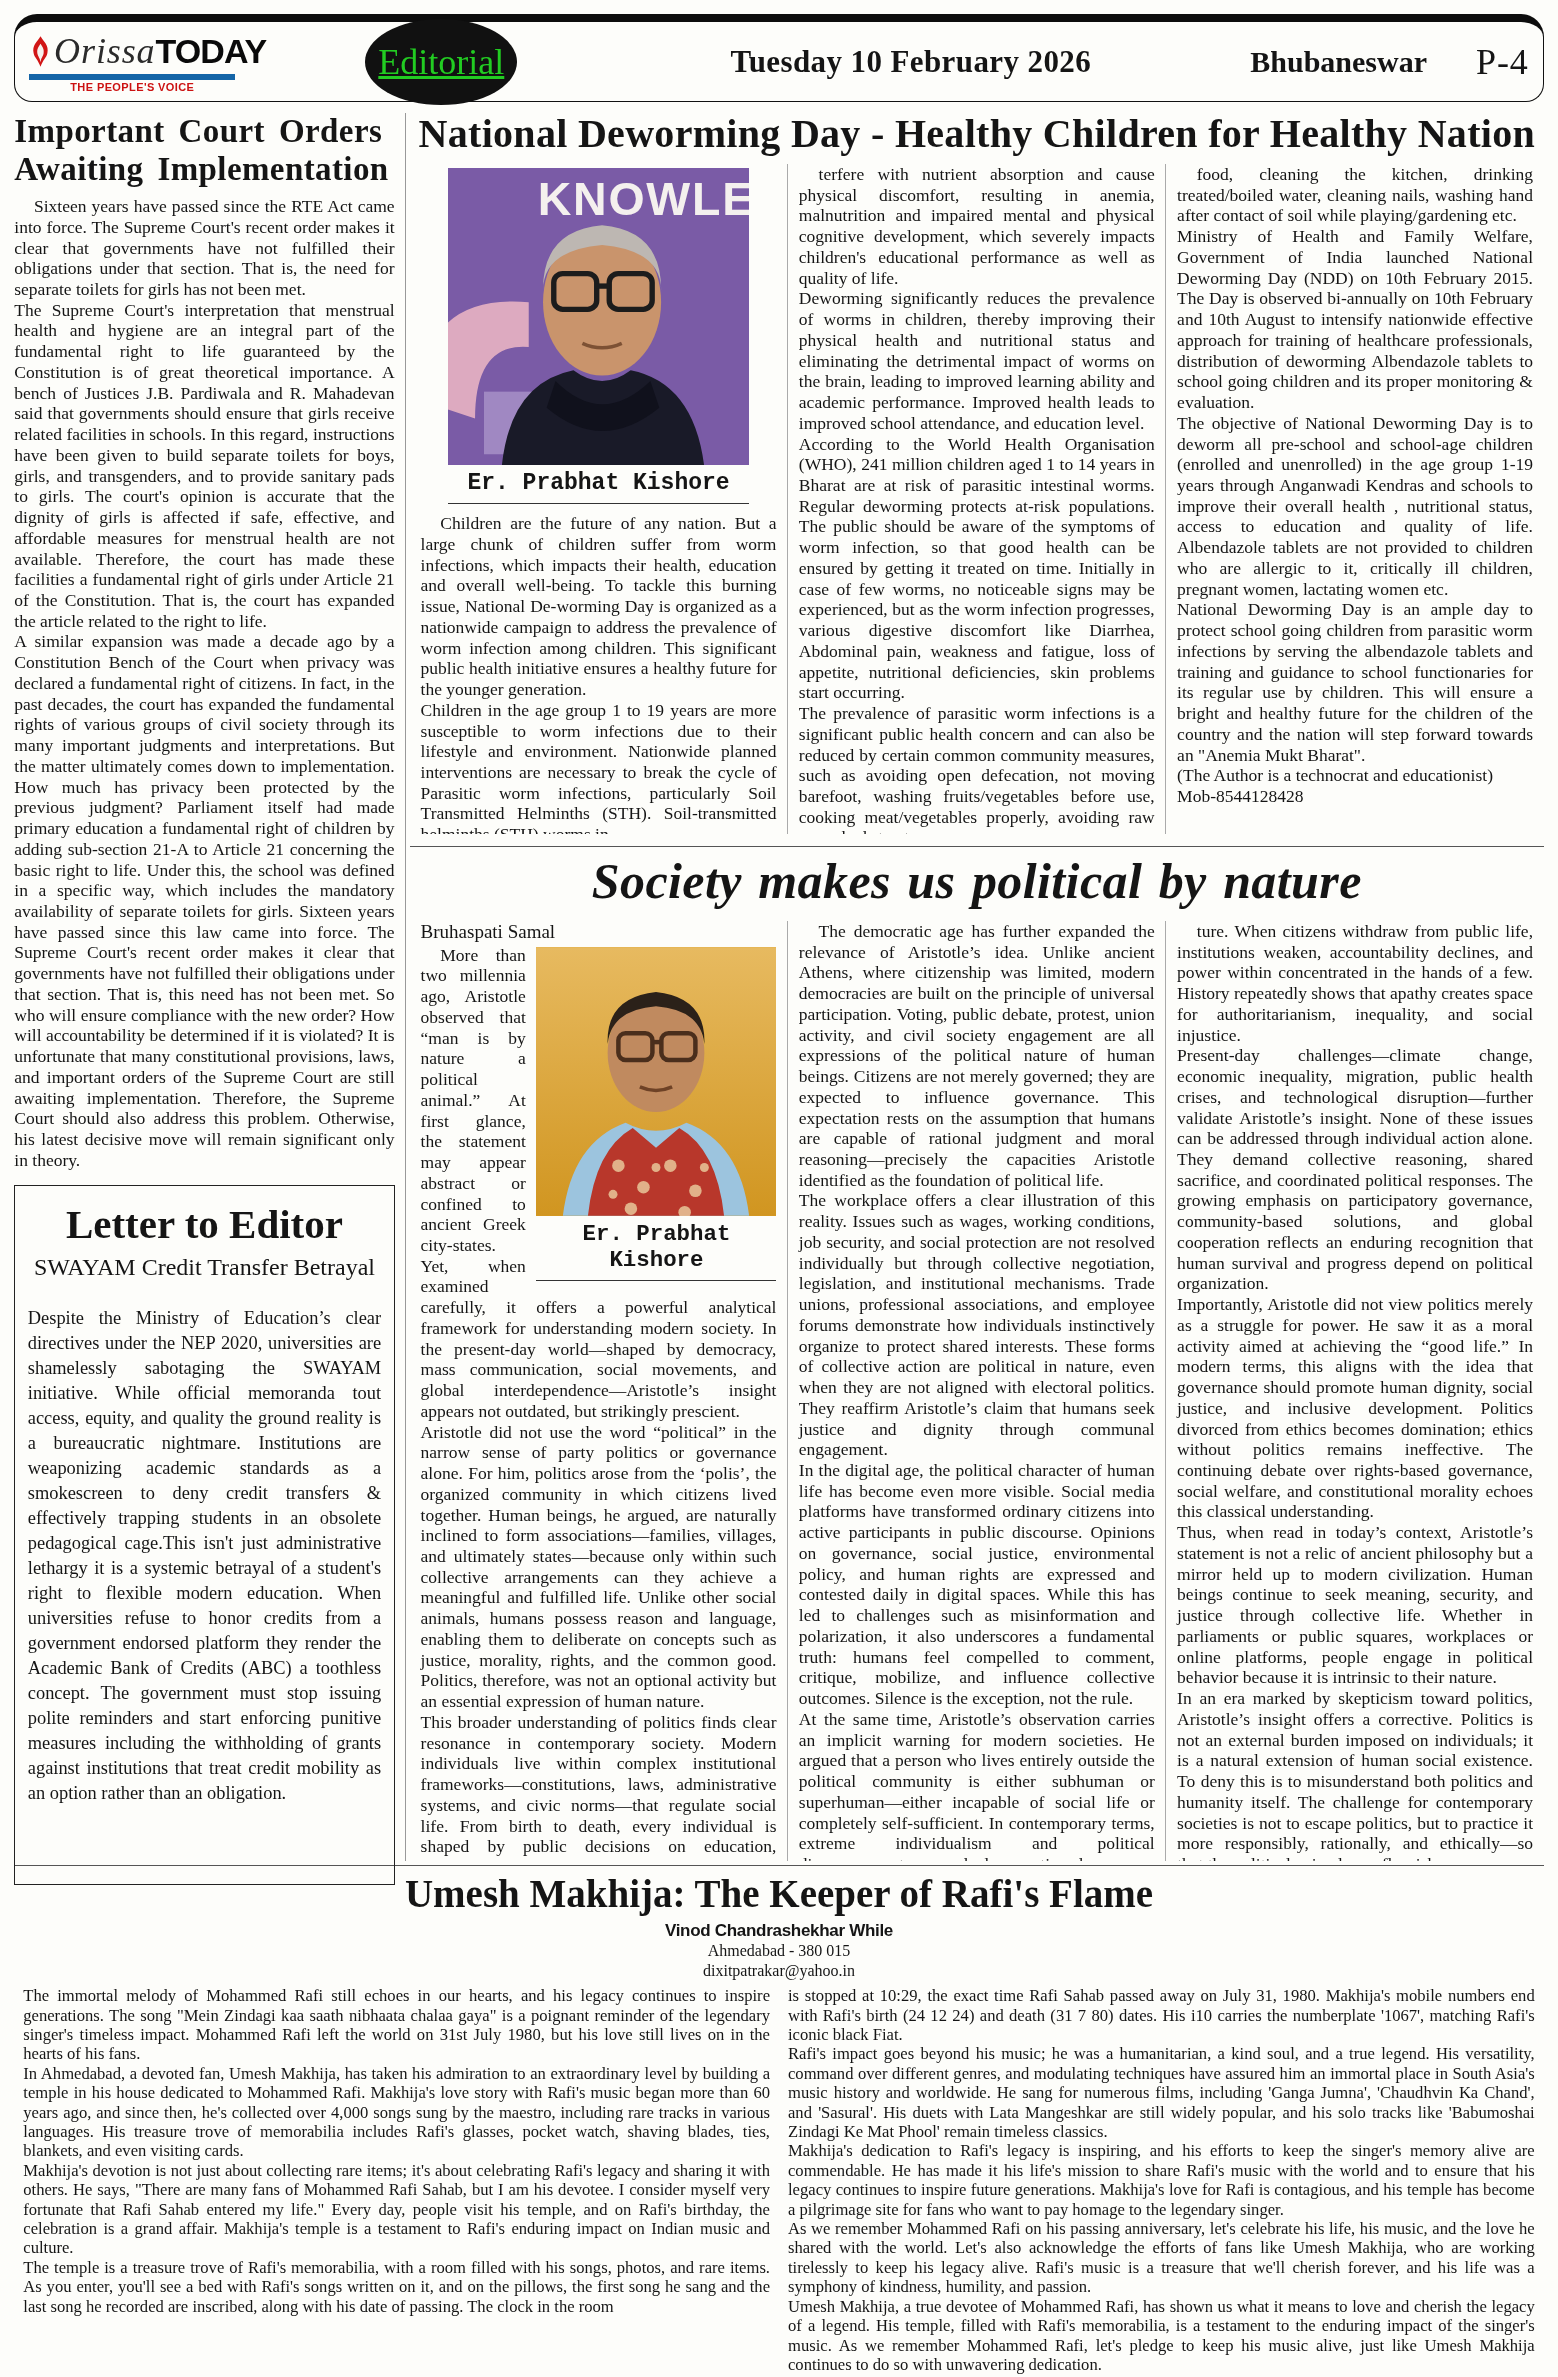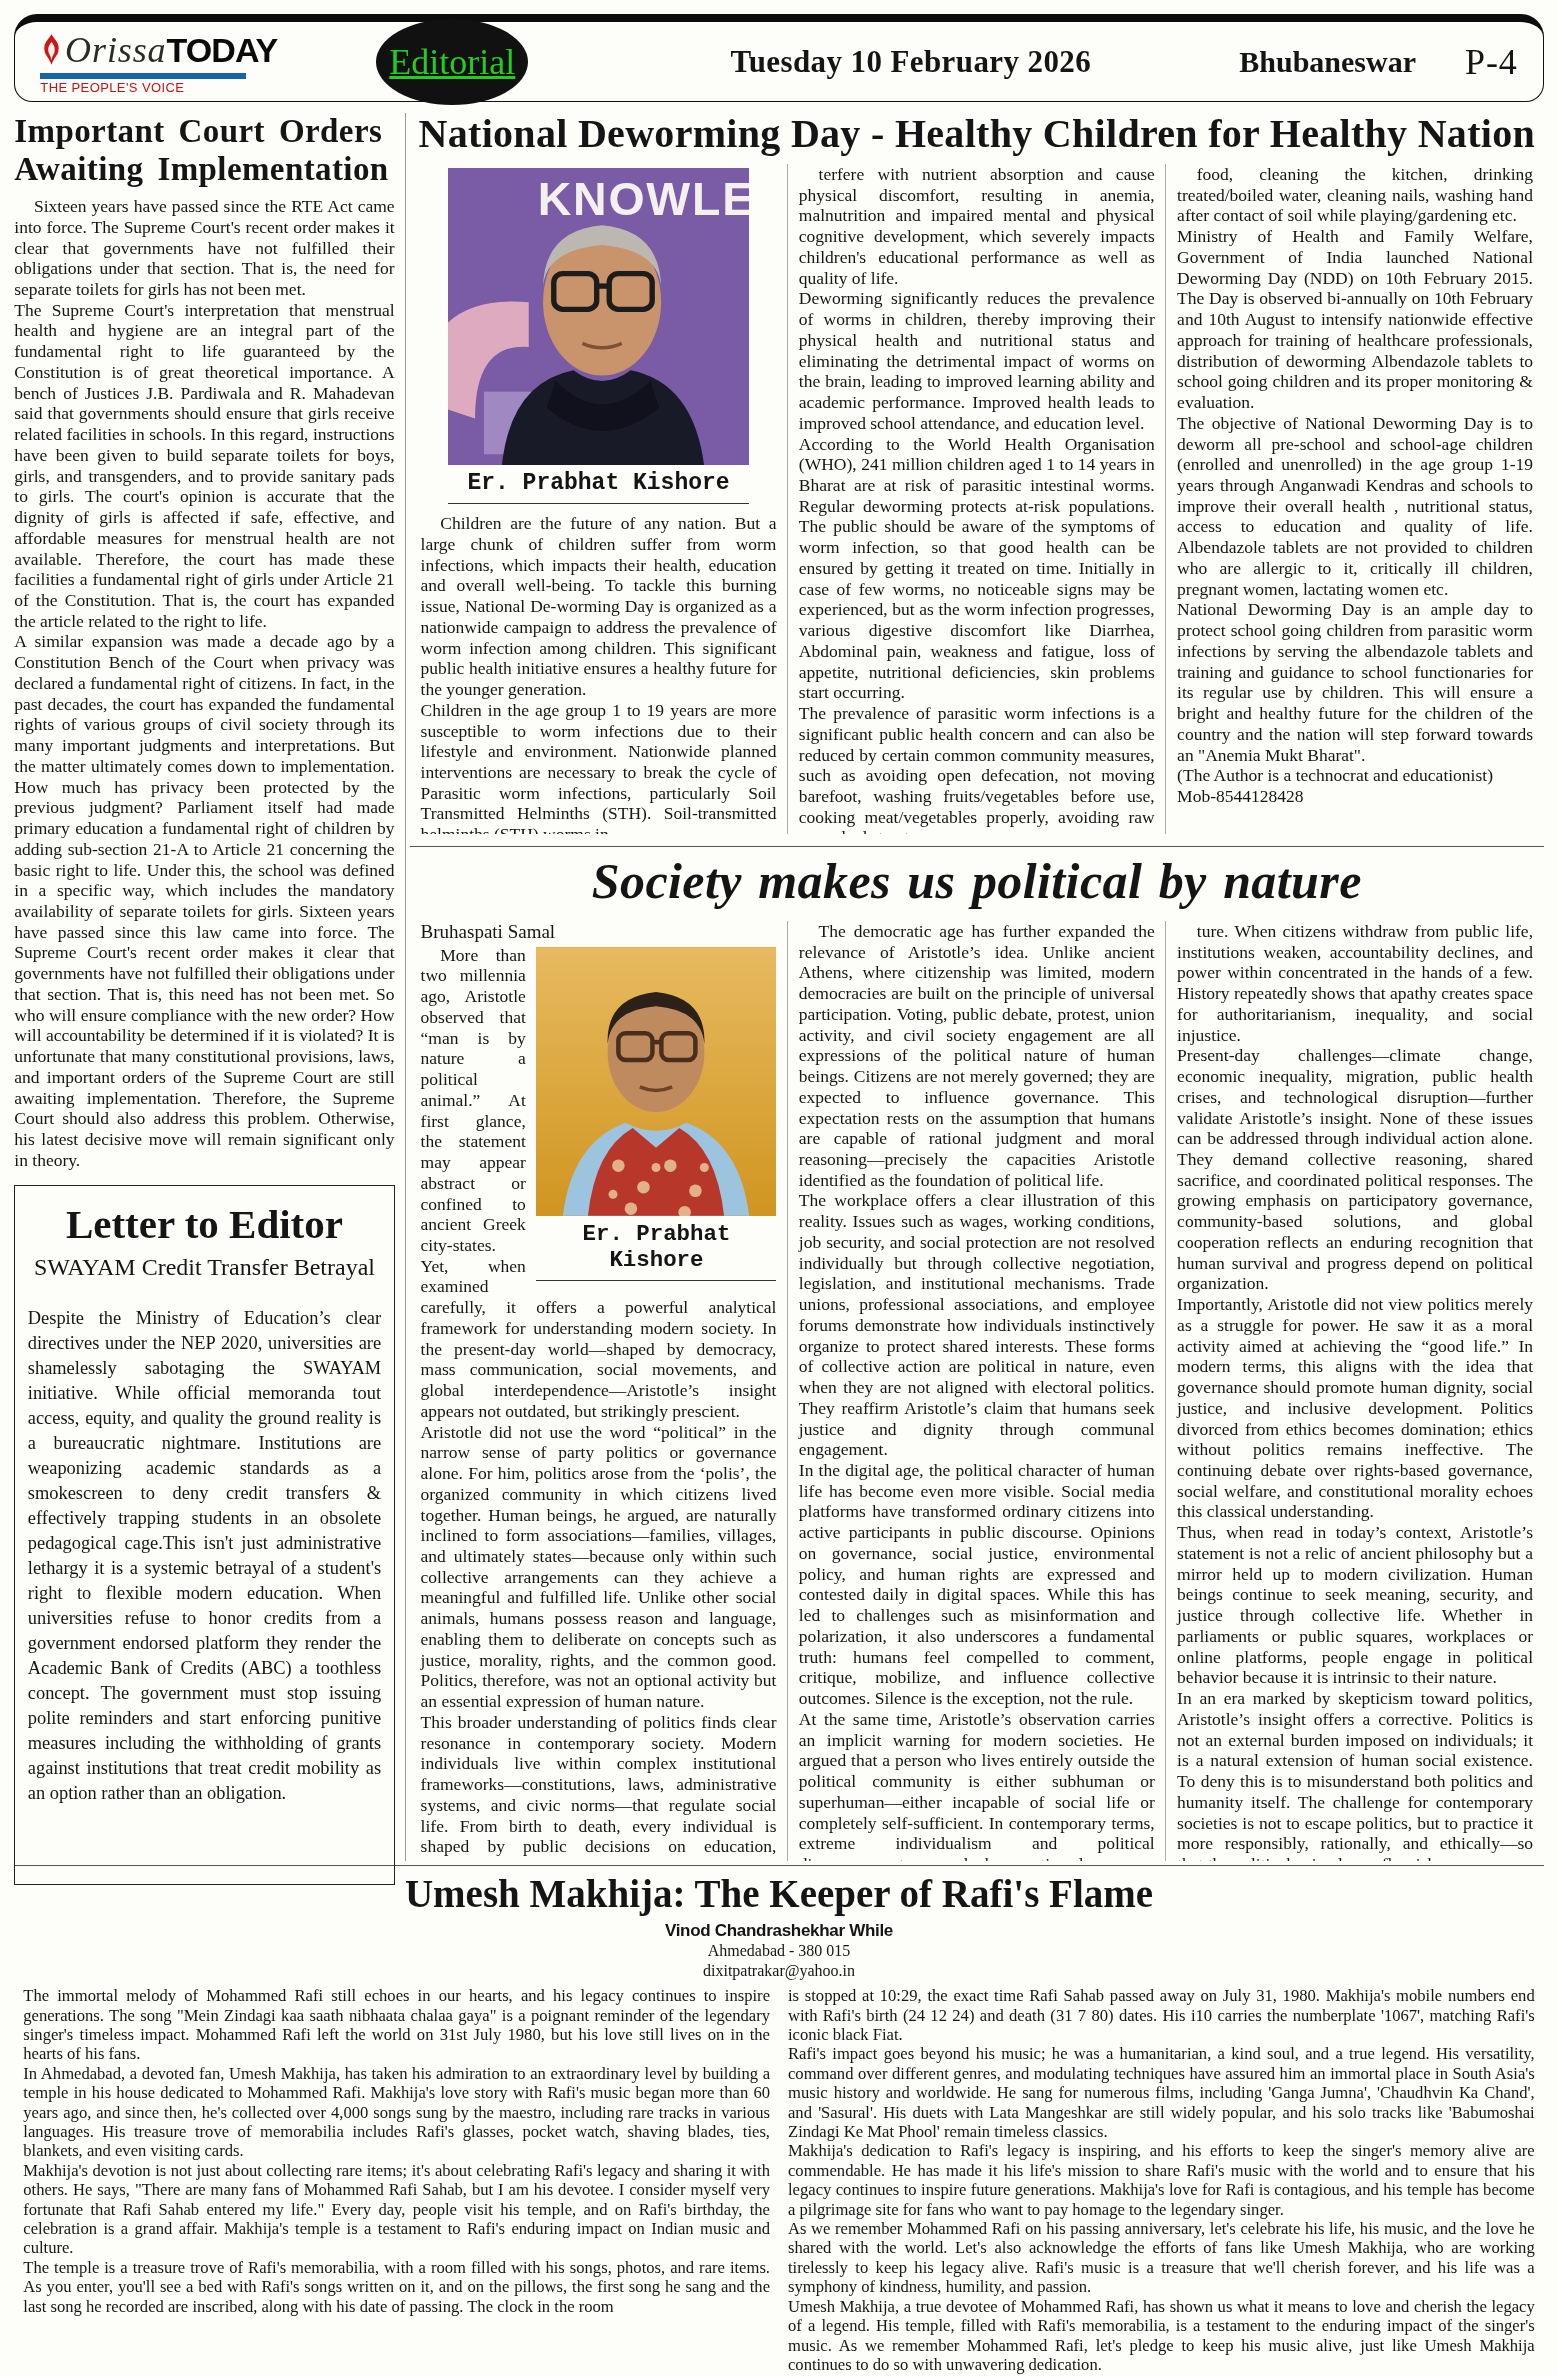--- a/index.html
+++ b/index.html
@@ -8,29 +8,29 @@
     position:relative; width:1558px; height:2377px; margin:0 auto;
     background:#fdfdfa; color:#151515; overflow:hidden;
     font-family:"Liberation Serif", serif;
     padding:0 14.3px;
   }
   
   .masthead {
     margin-top:14.3px; height:88px;
     border:1.8px solid #111; border-top:8px solid #0d0d0d;
     border-radius:23px 23px 18px 18px;
-    display:flex; align-items:center; padding:0 25px;
+    display:flex; align-items:center; padding:0 14px;
   }
   .logo { display:flex; flex-direction:column; width:237px; }
   .logo-row { display:flex; align-items:baseline; }
   .flame { width:27px; height:39px; margin-right:1.8px; align-self:center; }
   .logo-orissa { font-style:italic; font-size:36px; color:#2b2b2b; letter-spacing:0.9px; }
   .logo-today { font-family:"Liberation Sans", sans-serif; font-weight:bold; font-size:34px; letter-spacing:-0.9px; color:#0a0a0a; }
   .logo-bar { height:6.3px; background:#1565a7; margin-top:1.8px; width:206px; position:relative; }
-  .logo-tag { font-family:"Liberation Sans", sans-serif; font-size:13px; color:#cc1111; font-weight:normal; text-align:left; width:206px; margin-top:0.9px; letter-spacing:0.4px;}
+  .logo-tag { font-family:"Liberation Sans", sans-serif; font-size:11px; color:#cc1111; font-weight:bold; text-align:center; width:206px; margin-top:0.9px; letter-spacing:0.4px;}
   .edit-badge {
     margin-left:99px; width:152px; height:86px; background:#111;
     border-radius:50%; display:flex; align-items:center; justify-content:center;
     flex-shrink:0;
   }
   .edit-badge span {
     color:#22cc22; font-size:36px; text-decoration:underline;
     font-family:"Liberation Serif", serif;
   }
   .mast-date { flex:1; text-align:center; font-weight:bold; font-size:31px; letter-spacing:0.4px; padding-left:54px;}

